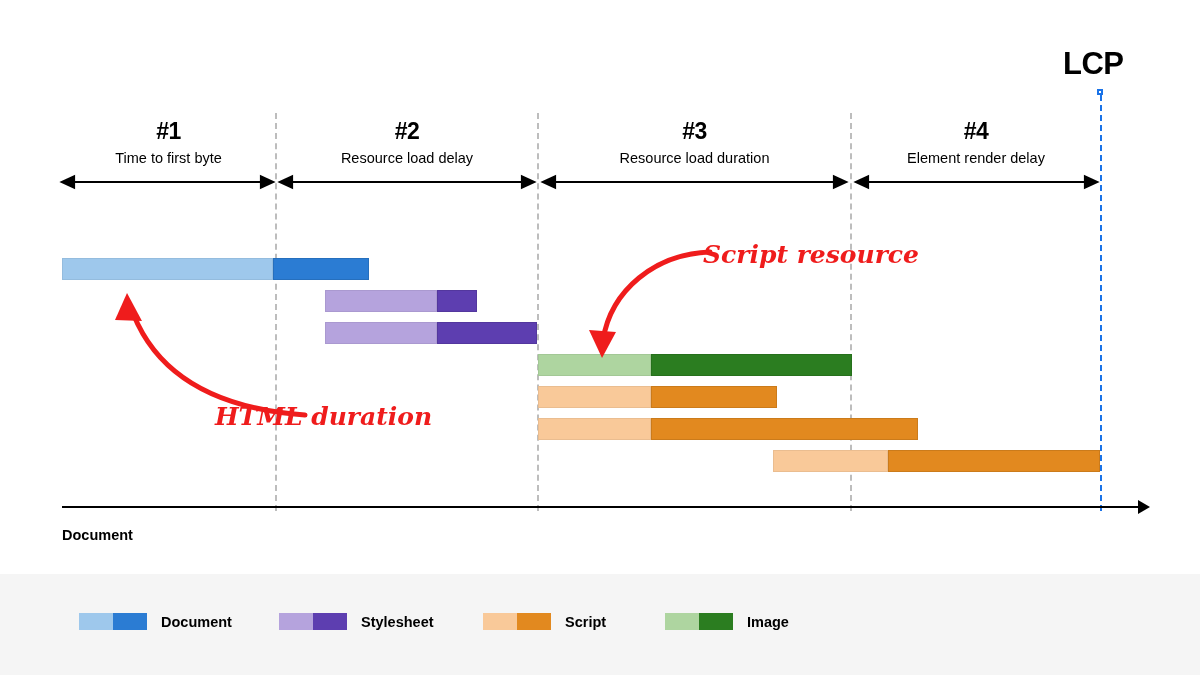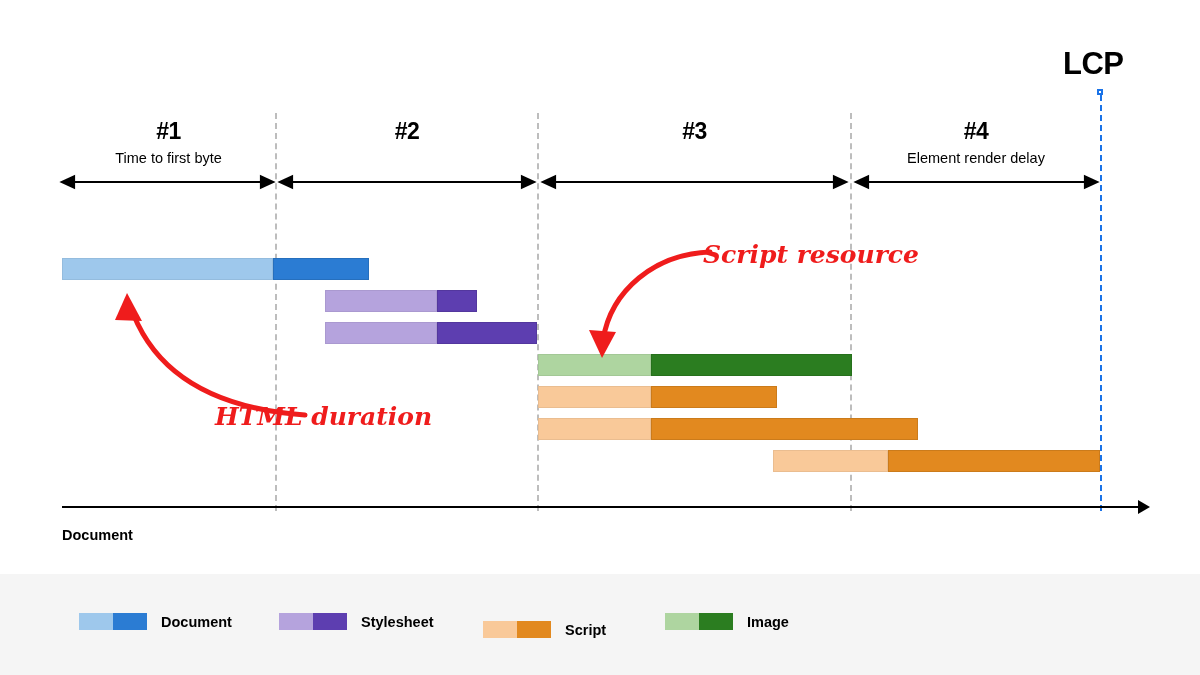--- a/index.html
+++ b/index.html
@@ -153,23 +153,25 @@
     <div class="divider" style="left:275px; top:113px; height:398px;"></div>
     <div class="divider" style="left:537px; top:113px; height:398px;"></div>
     <div class="divider" style="left:850px; top:113px; height:398px;"></div>
 
     <div class="phase" style="left:62px; top:118px; width:213px;">
       <div class="phase-num">#1</div>
       <div class="phase-label">Time to first byte</div>
     </div>
     <div class="phase" style="left:277px; top:118px; width:260px;">
       <div class="phase-num">#2</div>
+      <div class="phase-label">Resource load delay</div>
     </div>
     <div class="phase" style="left:539px; top:118px; width:311px;">
       <div class="phase-num">#3</div>
+      <div class="phase-label">Resource load duration</div>
     </div>
     <div class="phase" style="left:852px; top:118px; width:248px;">
       <div class="phase-num">#4</div>
       <div class="phase-label">Element render delay</div>
     </div>
 
     <svg class="arrow-row" style="left:0px; top:170px; width:1200px; height:24px;">
       <g stroke="#000" stroke-width="2.2" fill="#000">
 
         <line x1="70" y1="12" x2="265" y2="12"></line>
@@ -254,21 +256,21 @@
     </div>
 
     <div class="legend-item" style="left:262px;">
       <span class="legend-swatch">
         <span class="sw" style="background:#b5a3dd;"></span>
         <span class="sw" style="background:#5d3eb0;"></span>
       </span>
       <span class="legend-label">Stylesheet</span>
     </div>
 
-    <div class="legend-item" style="left:466px;margin-top:8px;">
+    <div class="legend-item" style="left:466px;">
       <span class="legend-swatch">
         <span class="sw" style="background:#f9c999;"></span>
         <span class="sw" style="background:#e2891f;"></span>
       </span>
       <span class="legend-label">Script</span>
     </div>
 
     <div class="legend-item" style="left:648px;">
       <span class="legend-swatch">
         <span class="sw" style="background:#aed5a0;"></span>

